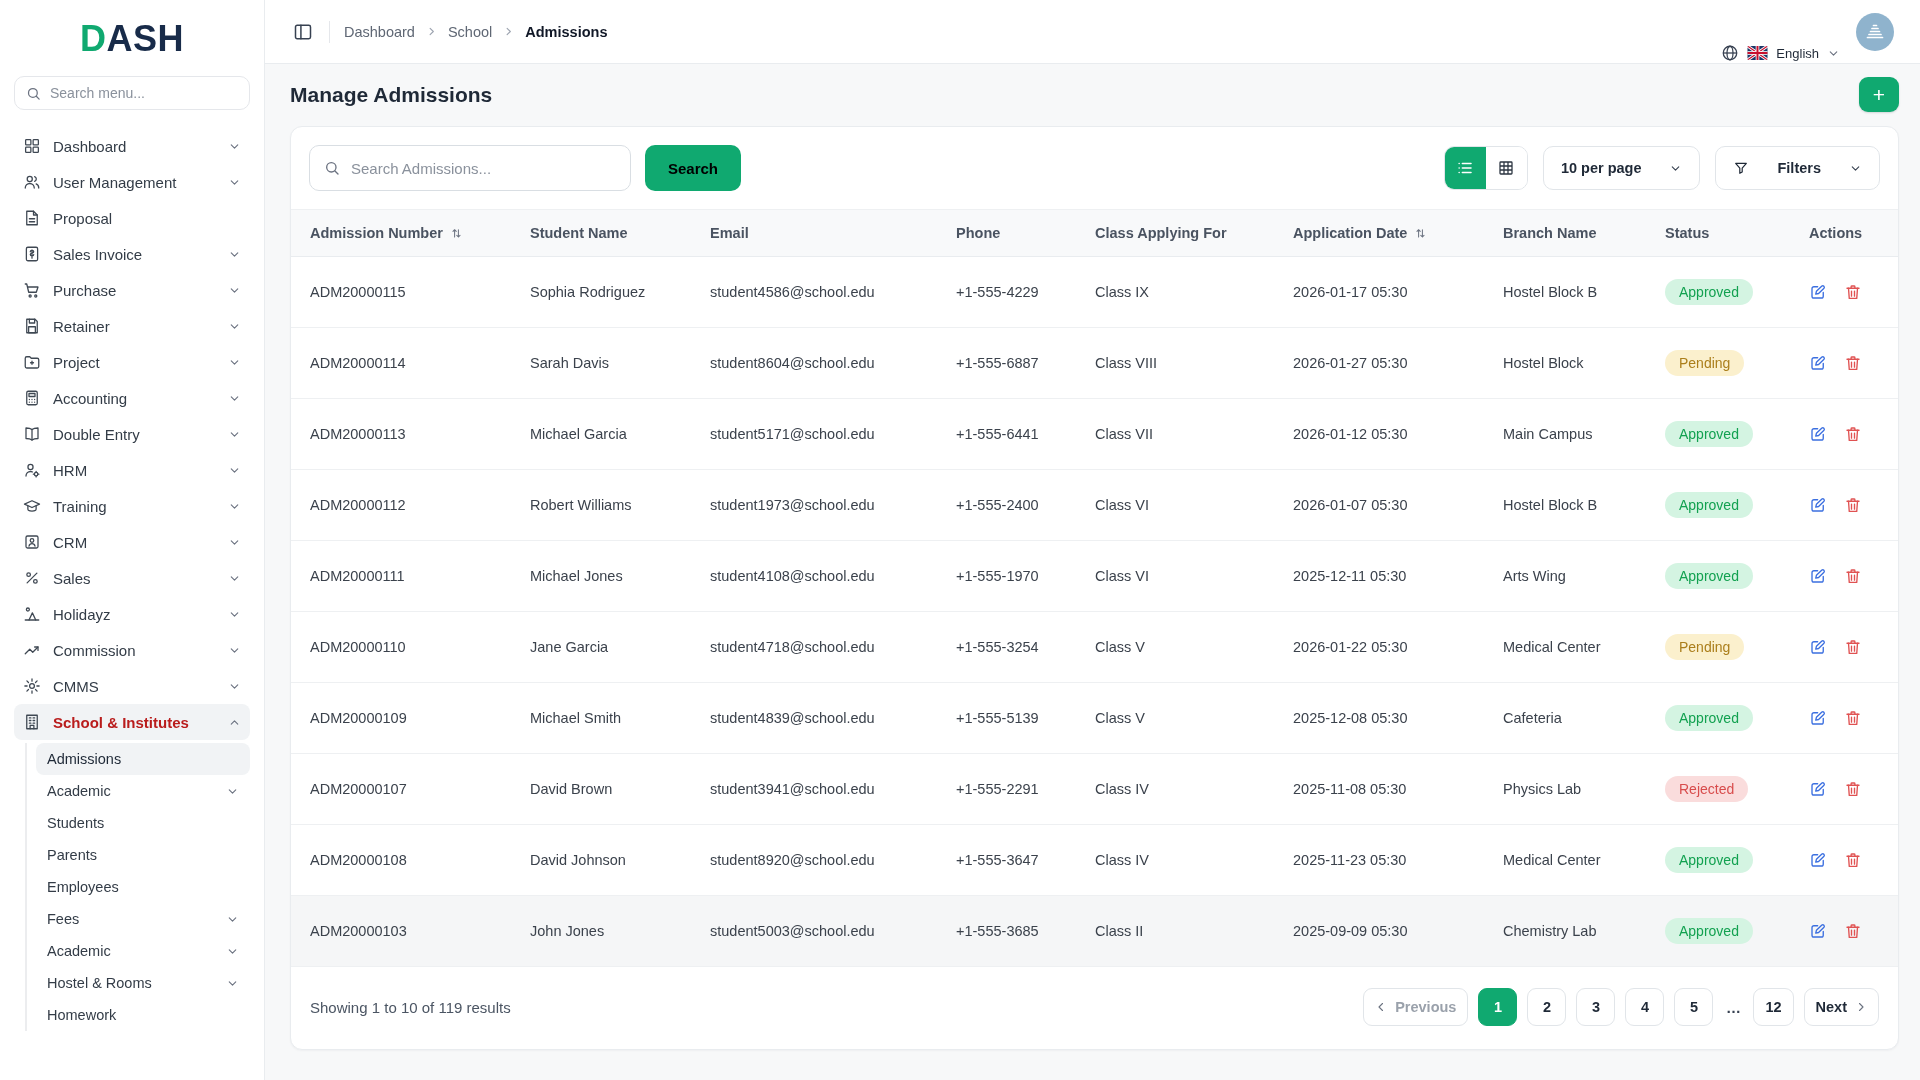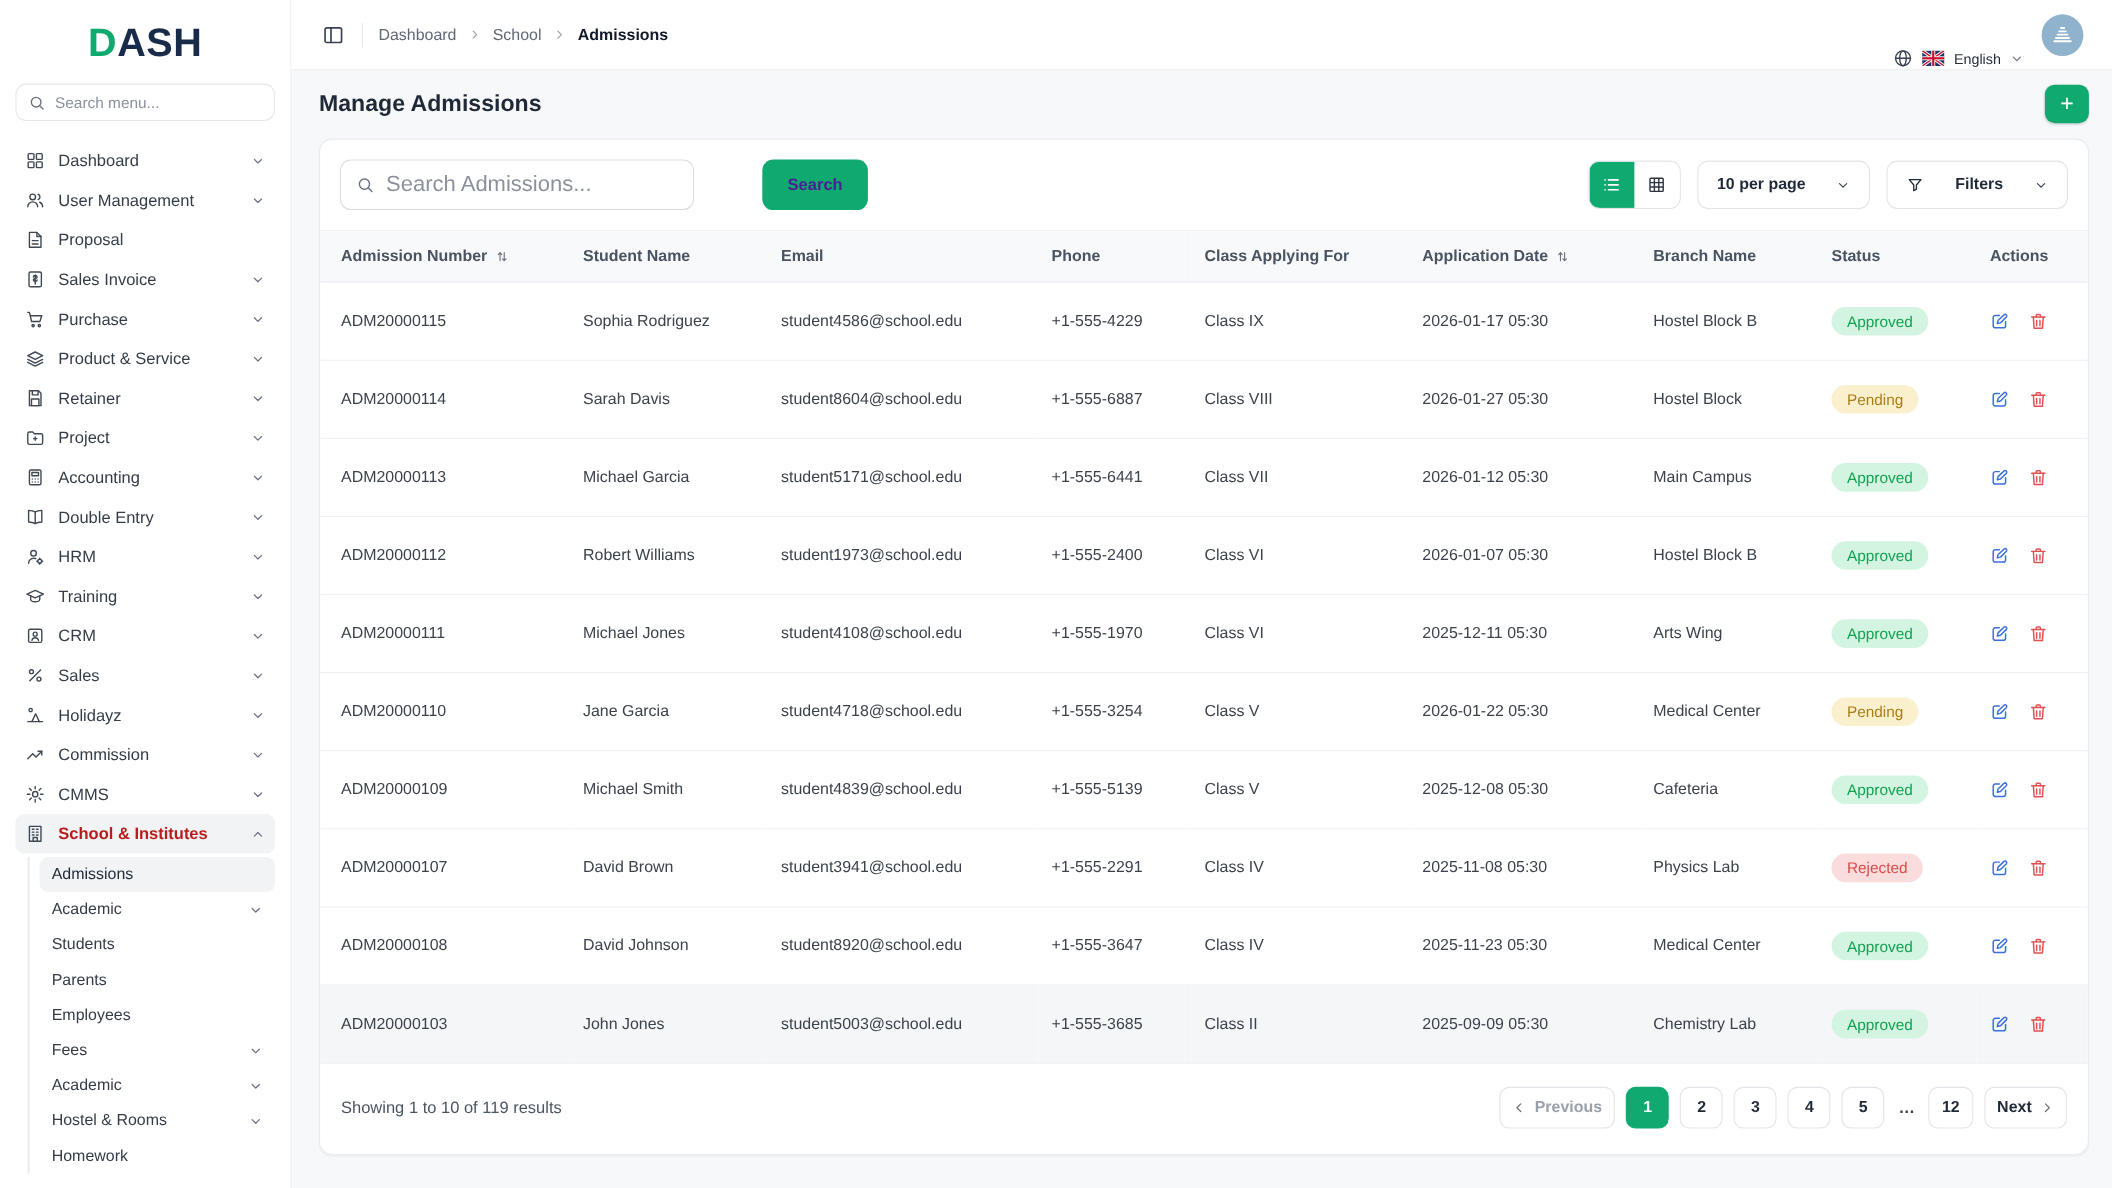--- a/index.html
+++ b/index.html
@@ -59,24 +59,24 @@
   .add-btn { width:40px; height:35px; border:none; border-radius:9px; background:var(--accent,#10a970);
     color:#fff; font-size:21px; line-height:1; cursor:pointer; display:flex; align-items:center; justify-content:center;
     box-shadow:0 1px 2px rgba(16,24,40,.15); }
 
   .card { margin:0 21px 0 25px; background:#fff; border:1px solid #e9ecef; border-radius:12px;
     box-shadow:0 1px 2px rgba(16,24,40,.04); overflow:hidden; }
   .toolbar { display:flex; align-items:center; padding:18px 18px; gap:14px; }
   .search-box { width:322px; display:flex; align-items:center; gap:11px; border:1px solid #d9dee3;
     border-radius:10px; height:46px; padding:0 14px; }
   .search-box svg { width:16px; height:16px; color:#6b7280; }
-  .search-box input { border:none; outline:none; flex:1; font:inherit; font-size:20px; color:#374151; }
+  .search-box input { border:none; outline:none; flex:1; font:inherit; font-size:15px; color:#374151; }
   .search-box input::placeholder { color:#8a919c; }
   .search-btn { height:46px; padding:0 23px; border:none; border-radius:10px; background:var(--accent,#10a970);
-    color:#4c1d95; font:inherit; font-size:15px; font-weight:700; cursor:pointer;margin-left:48px; }
+    color:#000000; font:inherit; font-size:15px; font-weight:700; cursor:pointer; }
   .toolbar-right { margin-left:auto; display:flex; align-items:center; gap:15px; }
   .view-toggle { display:flex; border:1px solid #e1e5e9; border-radius:10px; overflow:hidden; }
   .vt-btn { width:41px; height:42px; border:none; background:#fff; color:#2b3440; cursor:pointer;
     display:flex; align-items:center; justify-content:center; }
   .vt-btn svg { width:18px; height:18px; }
   .vt-btn.active { background:var(--accent,#10a970); color:#fff; }
   .per-page, .filters-btn { display:flex; align-items:center; gap:28px; border:1px solid #e1e5e9;
     border-radius:10px; height:44px; padding:0 17px; font-size:14.5px; font-weight:600; color:#1f2937;
     background:#fff; cursor:pointer; }
   .per-page .s-chev svg, .filters-btn .s-chev svg { width:13px; height:13px; color:#374151; }
@@ -181,35 +181,20 @@
       </div>
       <div class="side-item">
         <span class="s-icon">
           <svg viewBox="0 0 24 24" fill="none" stroke="currentColor" stroke-width="1.7" stroke-linecap="round" stroke-linejoin="round">
             <circle cx="9.5" cy="20" r="1.4"></circle>
             <circle cx="17" cy="20" r="1.4"></circle>
             <path d="M3 4h2l2.6 11h10.1L20 8H6"></path>
           </svg>
         </span>
         <span class="s-label">Purchase</span>
-        <span class="s-chev">
-          <svg viewBox="0 0 24 24" fill="none" stroke="currentColor" stroke-width="2.1" stroke-linecap="round" stroke-linejoin="round">
-            <path d="M6 9l6 6 6-6"></path>
-          </svg>
-        </span>
-      </div>
-      <div class="side-item">
-        <span class="s-icon">
-          <svg viewBox="0 0 24 24" fill="none" stroke="currentColor" stroke-width="1.7" stroke-linecap="round" stroke-linejoin="round">
-            <path d="M12 4l9 4.5-9 4.5-9-4.5z"></path>
-            <path d="M3 13l9 4.5 9-4.5"></path>
-            <path d="M3 16.5L12 21l9-4.5"></path>
-          </svg>
-        </span>
-        <span class="s-label">Product &amp; Service</span>
         <span class="s-chev">
           <svg viewBox="0 0 24 24" fill="none" stroke="currentColor" stroke-width="2.1" stroke-linecap="round" stroke-linejoin="round">
             <path d="M6 9l6 6 6-6"></path>
           </svg>
         </span>
       </div>
       <div class="side-item">
         <span class="s-icon">
           <svg viewBox="0 0 24 24" fill="none" stroke="currentColor" stroke-width="1.7" stroke-linecap="round" stroke-linejoin="round">
             <path d="M5 3h11l3 3v15H5z"></path>

